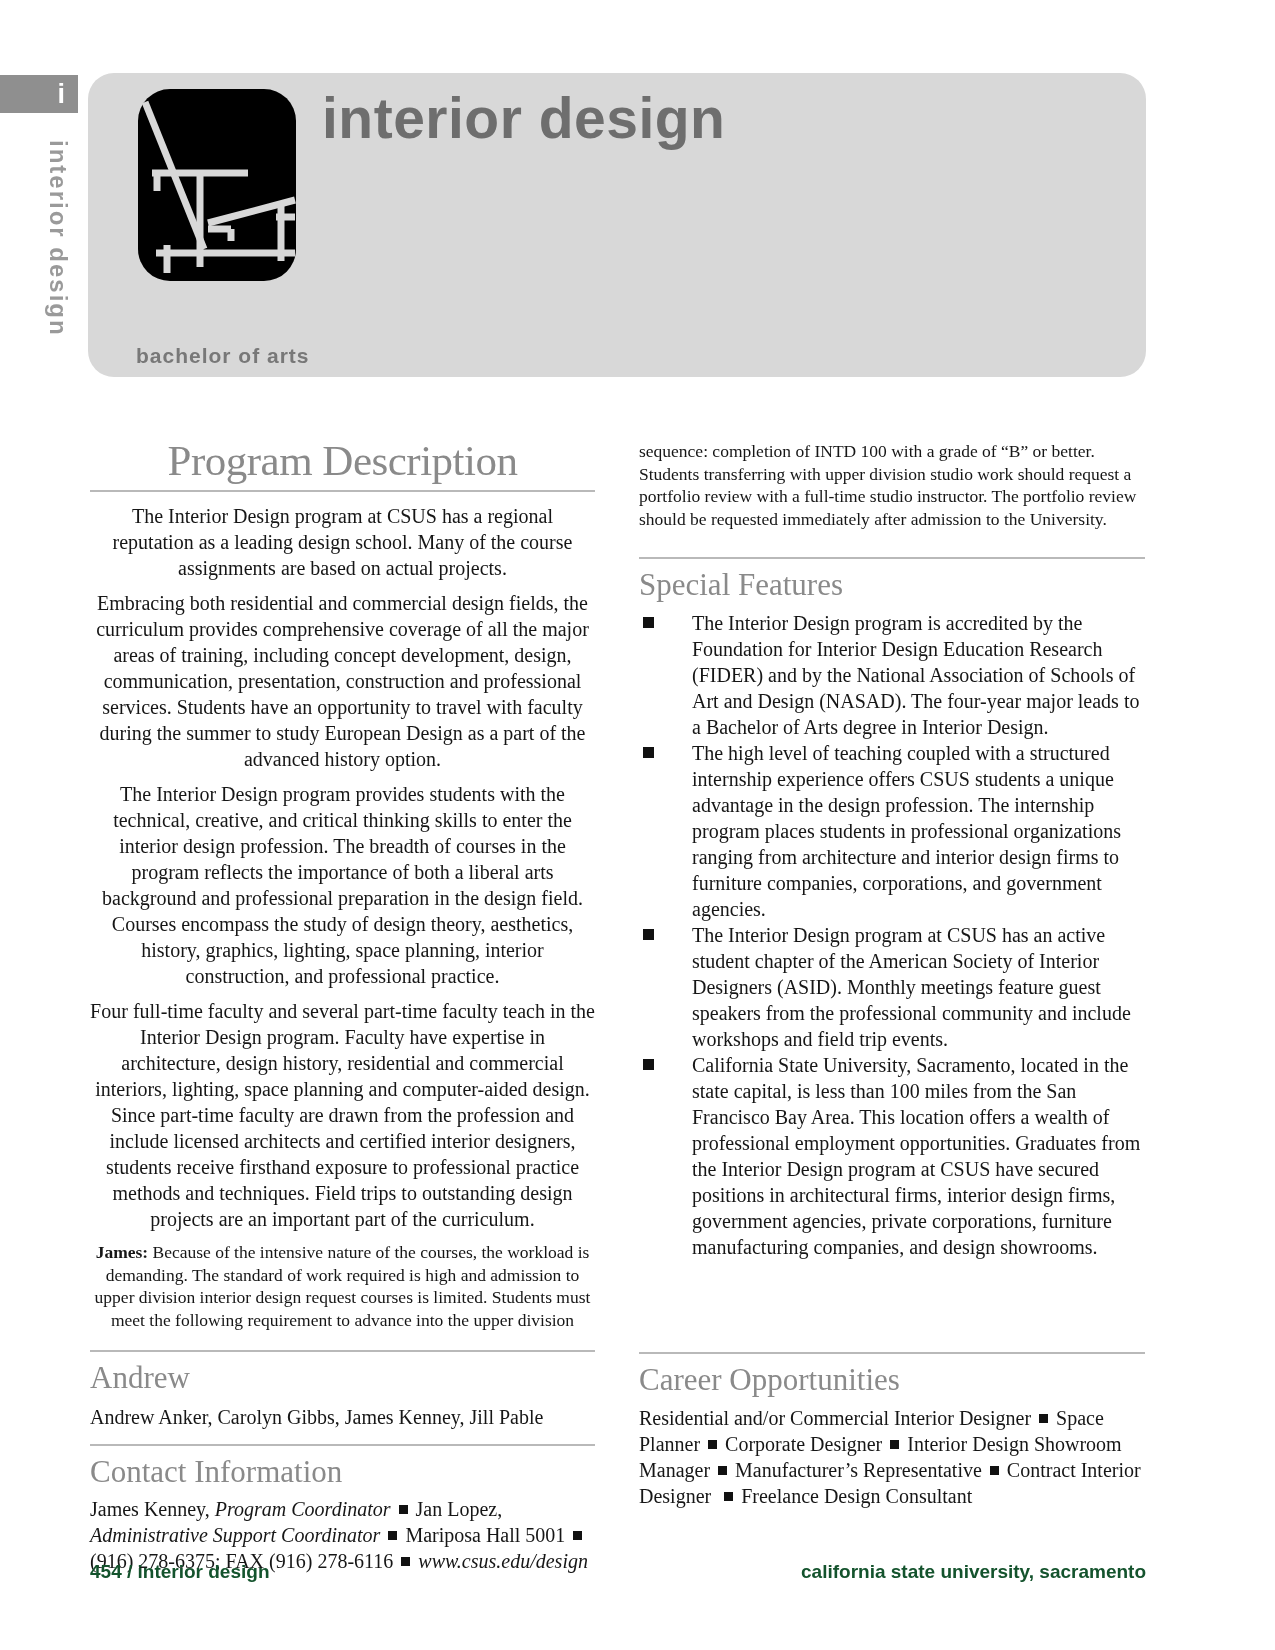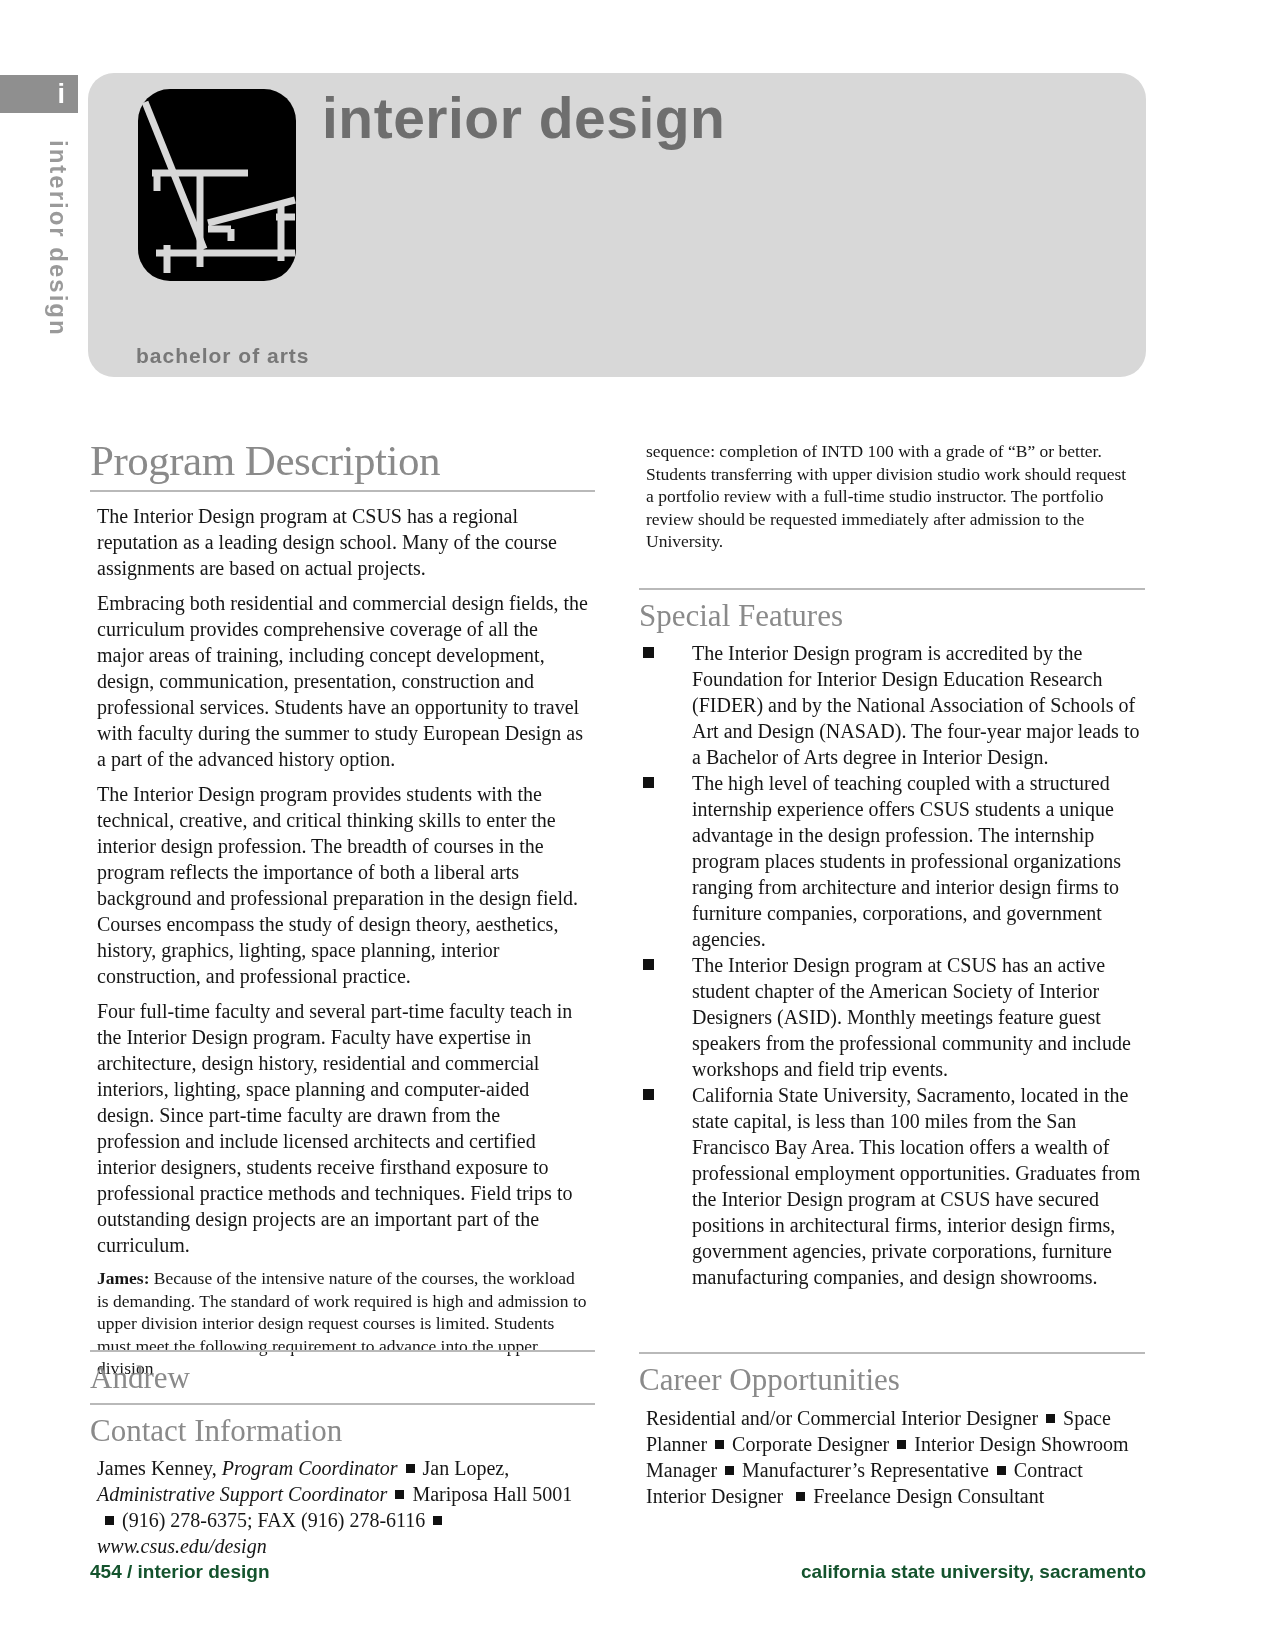--- a/index.html
+++ b/index.html
@@ -39,41 +39,41 @@
     font-size:57px; color:#6e6e6e; letter-spacing:0.5px;
   }
   .header-subtitle {
     position:absolute; left:48px; bottom:9px;
     font-family:"Liberation Sans", sans-serif; font-weight:bold;
     font-size:21px; color:#787878; letter-spacing:1px;
   }
 
   
   .col { position:absolute; font-size:20px; line-height:26px; }
-  #left-col   { left:90px;  top:438px;  width:505px; }
+  #left-col   { left:90px;  top:438px;  width:505px;text-align:center; }
   #right-col  { left:639px; top:440px;  width:506px; }
   #left-lower { left:90px;  top:1350px; width:505px; }
   #right-lower{ left:639px; top:1352px; width:506px; }
 
   .h-major {
     font-family:"Liberation Serif", serif; font-weight:normal;
     font-size:43px; line-height:1.05; color:#8a8a8a;
     letter-spacing:-0.5px; margin:0;
   }
   .h-minor {
     font-family:"Liberation Serif", serif; font-weight:normal;
     font-size:31px; line-height:1.15; color:#8a8a8a; margin:0 0 7px;
   }
   .rule { border:none; border-top:2px solid #b9b9b9; margin:0; }
   .rule-below-major { margin:7px 0 11px; }
   .rule-above { margin:0 0 8px; }
 
-  p { margin:0 7px 9px; }
+  p { margin:0 0 9px; }
   .small { font-size:17.5px; line-height:22.5px; }
-  .features-wrap { margin-top:35px; }
+  .features-wrap { margin-top:27px; }
   ul.features { list-style:none; margin:5px 0 0; padding:0; }
   ul.features li { position:relative; padding-left:53px; }
   .sq-bullet { position:absolute; left:4px; top:7px; width:11px; height:11px; background:#111111; }
   .sep-square {
     display:inline-block; width:9px; height:9px; background:#111111;
     margin:0 8px; transform:translateY(-2px);
   }
   .it { font-style:italic; }
   .bd { font-weight:bold; }
   .names { margin:8px 0 14px; }
@@ -140,20 +140,21 @@
           <li><span class="sq-bullet"></span><span>The high level of teaching coupled with a structured internship experience offers CSUS students a unique advantage in the design profession. The internship program places students in professional organizations ranging from architecture and interior design firms to furniture companies, corporations, and government agencies.</span></li>
           <li><span class="sq-bullet"></span><span>The Interior Design program at CSUS has an active student chapter of the American Society of Interior Designers (ASID). Monthly meetings feature guest speakers from the professional community and include workshops and field trip events.</span></li>
           <li><span class="sq-bullet"></span><span>California State University, Sacramento, located in the state capital, is less than 100 miles from the San Francisco Bay Area. This location offers a wealth of professional employment opportunities. Graduates from the Interior Design program at CSUS have secured positions in architectural firms, interior design firms, government agencies, private corporations, furniture manufacturing companies, and design showrooms.</span></li>
         </ul>
     </div>
   </div>
 
   <div class="col" id="left-lower">
     <hr class="rule rule-above">
     <h2 class="h-minor">Andrew</h2>
+    <p class="names">Andrew Anker, Carolyn Gibbs, James Kenney, Jill Pable</p>
     <hr class="rule rule-above">
     <h2 class="h-minor">Contact Information</h2>
     <p><span>James Kenney, </span><span class="it">Program Coordinator</span><span class="sep-square"></span><span>Jan Lopez, </span><span class="it">Administrative Support Coordinator</span><span class="sep-square"></span><span>Mariposa Hall 5001</span><span class="sep-square"></span><span>(916) 278-6375; FAX (916) 278-6116</span><span class="sep-square"></span><span class="it">www.csus.edu/design</span></p>
   </div>
 
   <div class="col" id="right-lower">
     <hr class="rule rule-above">
     <h2 class="h-minor">Career Opportunities</h2>
     <p><span>Residential and/or Commercial Interior Designer</span><span class="sep-square"></span><span>Space Planner</span><span class="sep-square"></span><span>Corporate Designer</span><span class="sep-square"></span><span>Interior Design Showroom Manager</span><span class="sep-square"></span><span>Manufacturer’s Representative</span><span class="sep-square"></span><span>Contract Interior Designer </span><span class="sep-square"></span><span>Freelance Design Consultant</span></p>
   </div>

